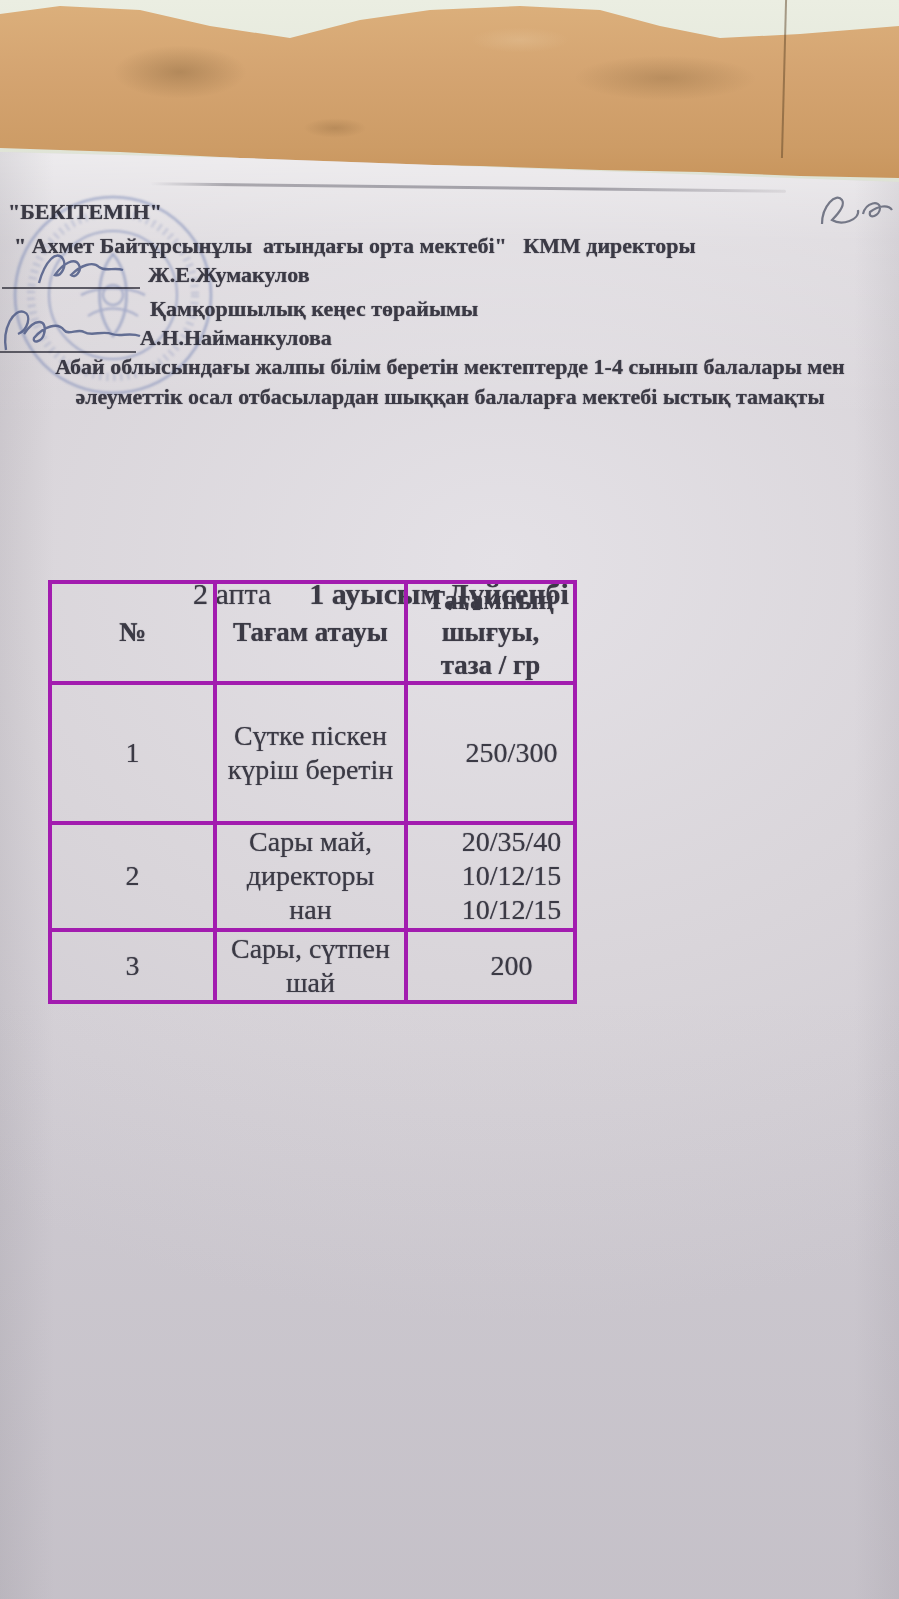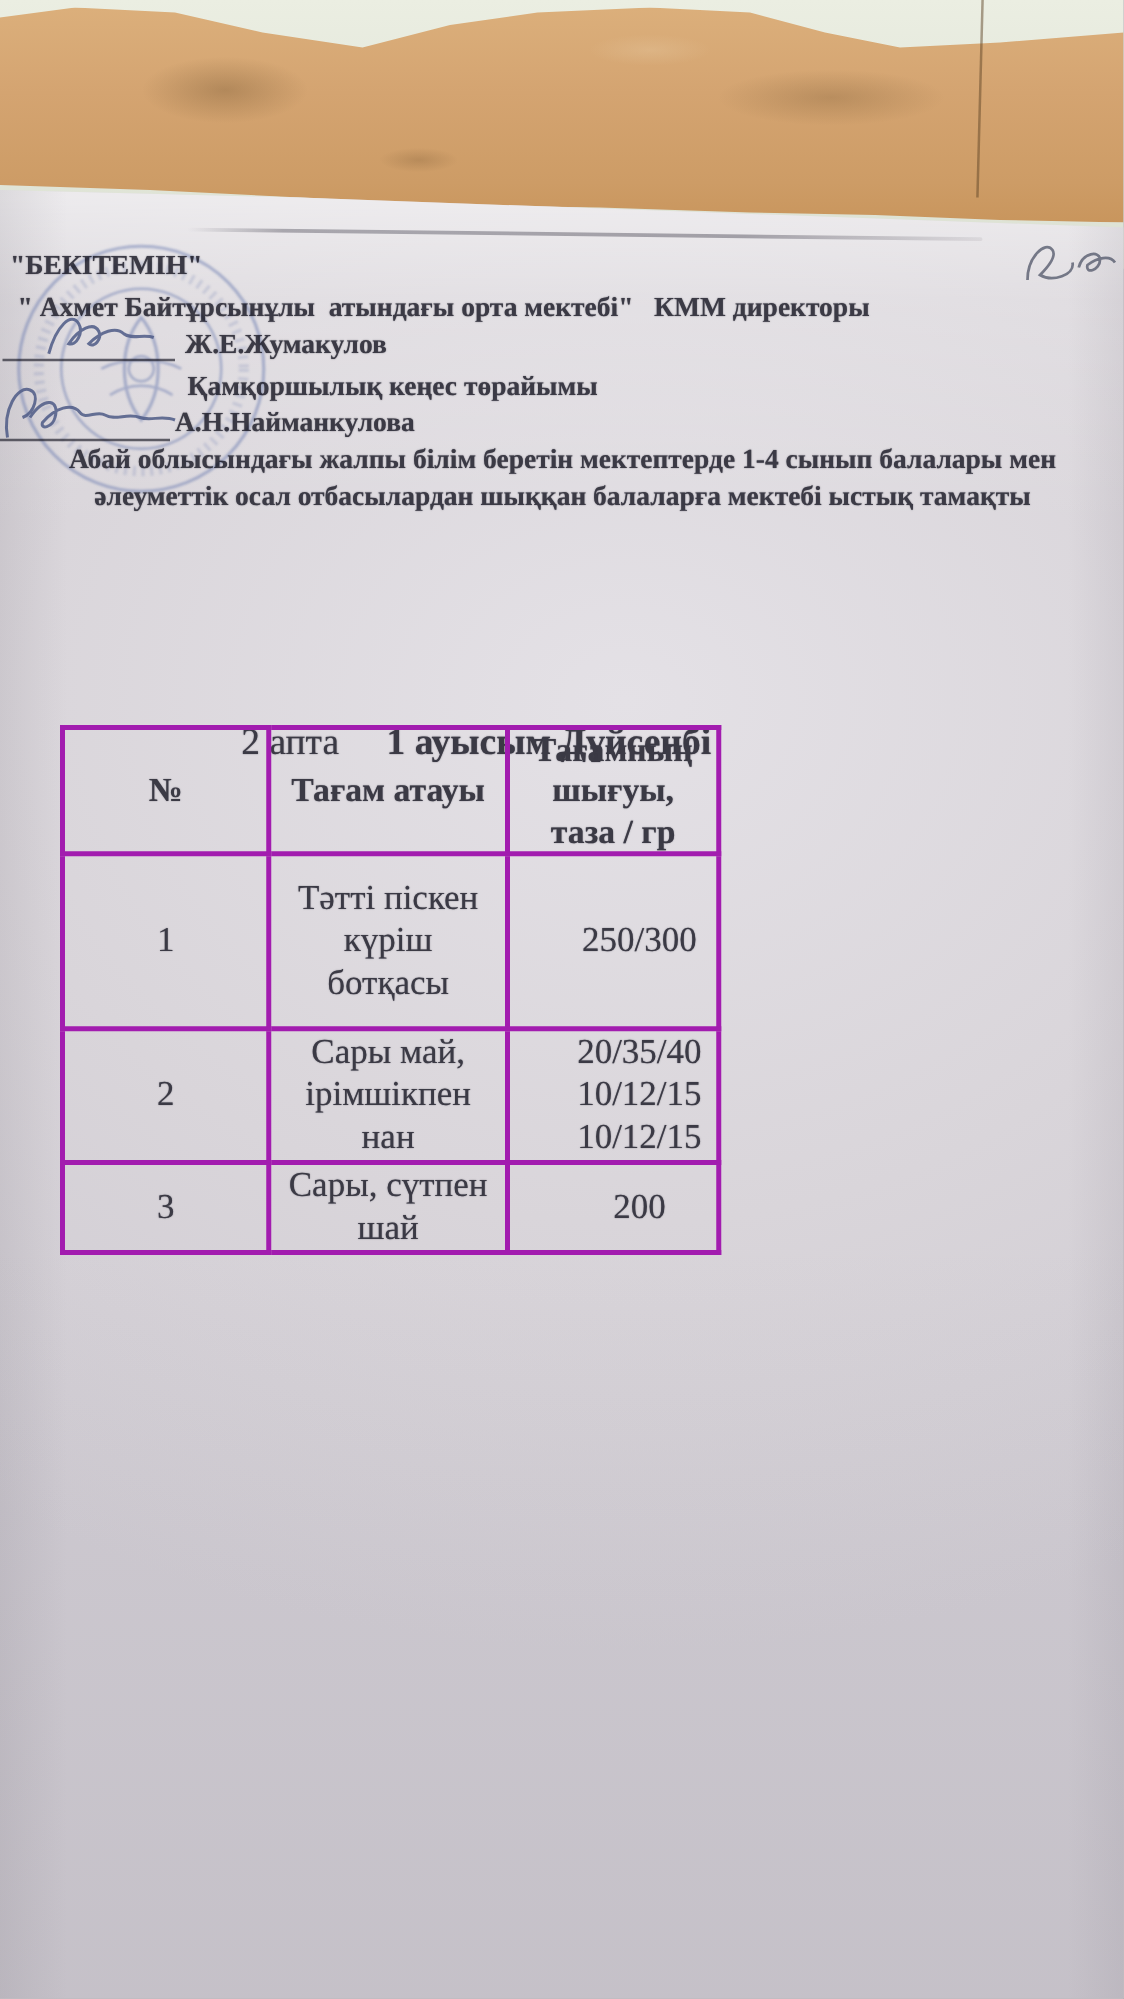--- a/index.html
+++ b/index.html
@@ -119,26 +119,26 @@
           <col style="width:169px">
         </colgroup>
       <tbody>
         <tr style="height:96px">
           <td class="th">№</td>
           <td class="th">Тағам атауы</td>
           <td class="th" style="white-space:normal">Тағамның шығуы, таза / гр</td>
         </tr>
         <tr style="height:140px">
           <td>1</td>
-          <td>Тәтті піскен күріш ботқасы</td>
+          <td>Сүтке піскен күріш беретін</td>
           <td class="yield">250/300</td>
         </tr>
         <tr style="height:106px">
           <td>2</td>
-          <td>Сары май, ірімшікпен нан</td>
+          <td>Сары май, директоры нан</td>
           <td class="yield">20/35/40
 10/12/15
 10/12/15</td>
         </tr>
         <tr style="height:70px">
           <td>3</td>
           <td>Сары, сүтпен шай</td>
           <td class="yield">200</td>
         </tr>
       </tbody>

